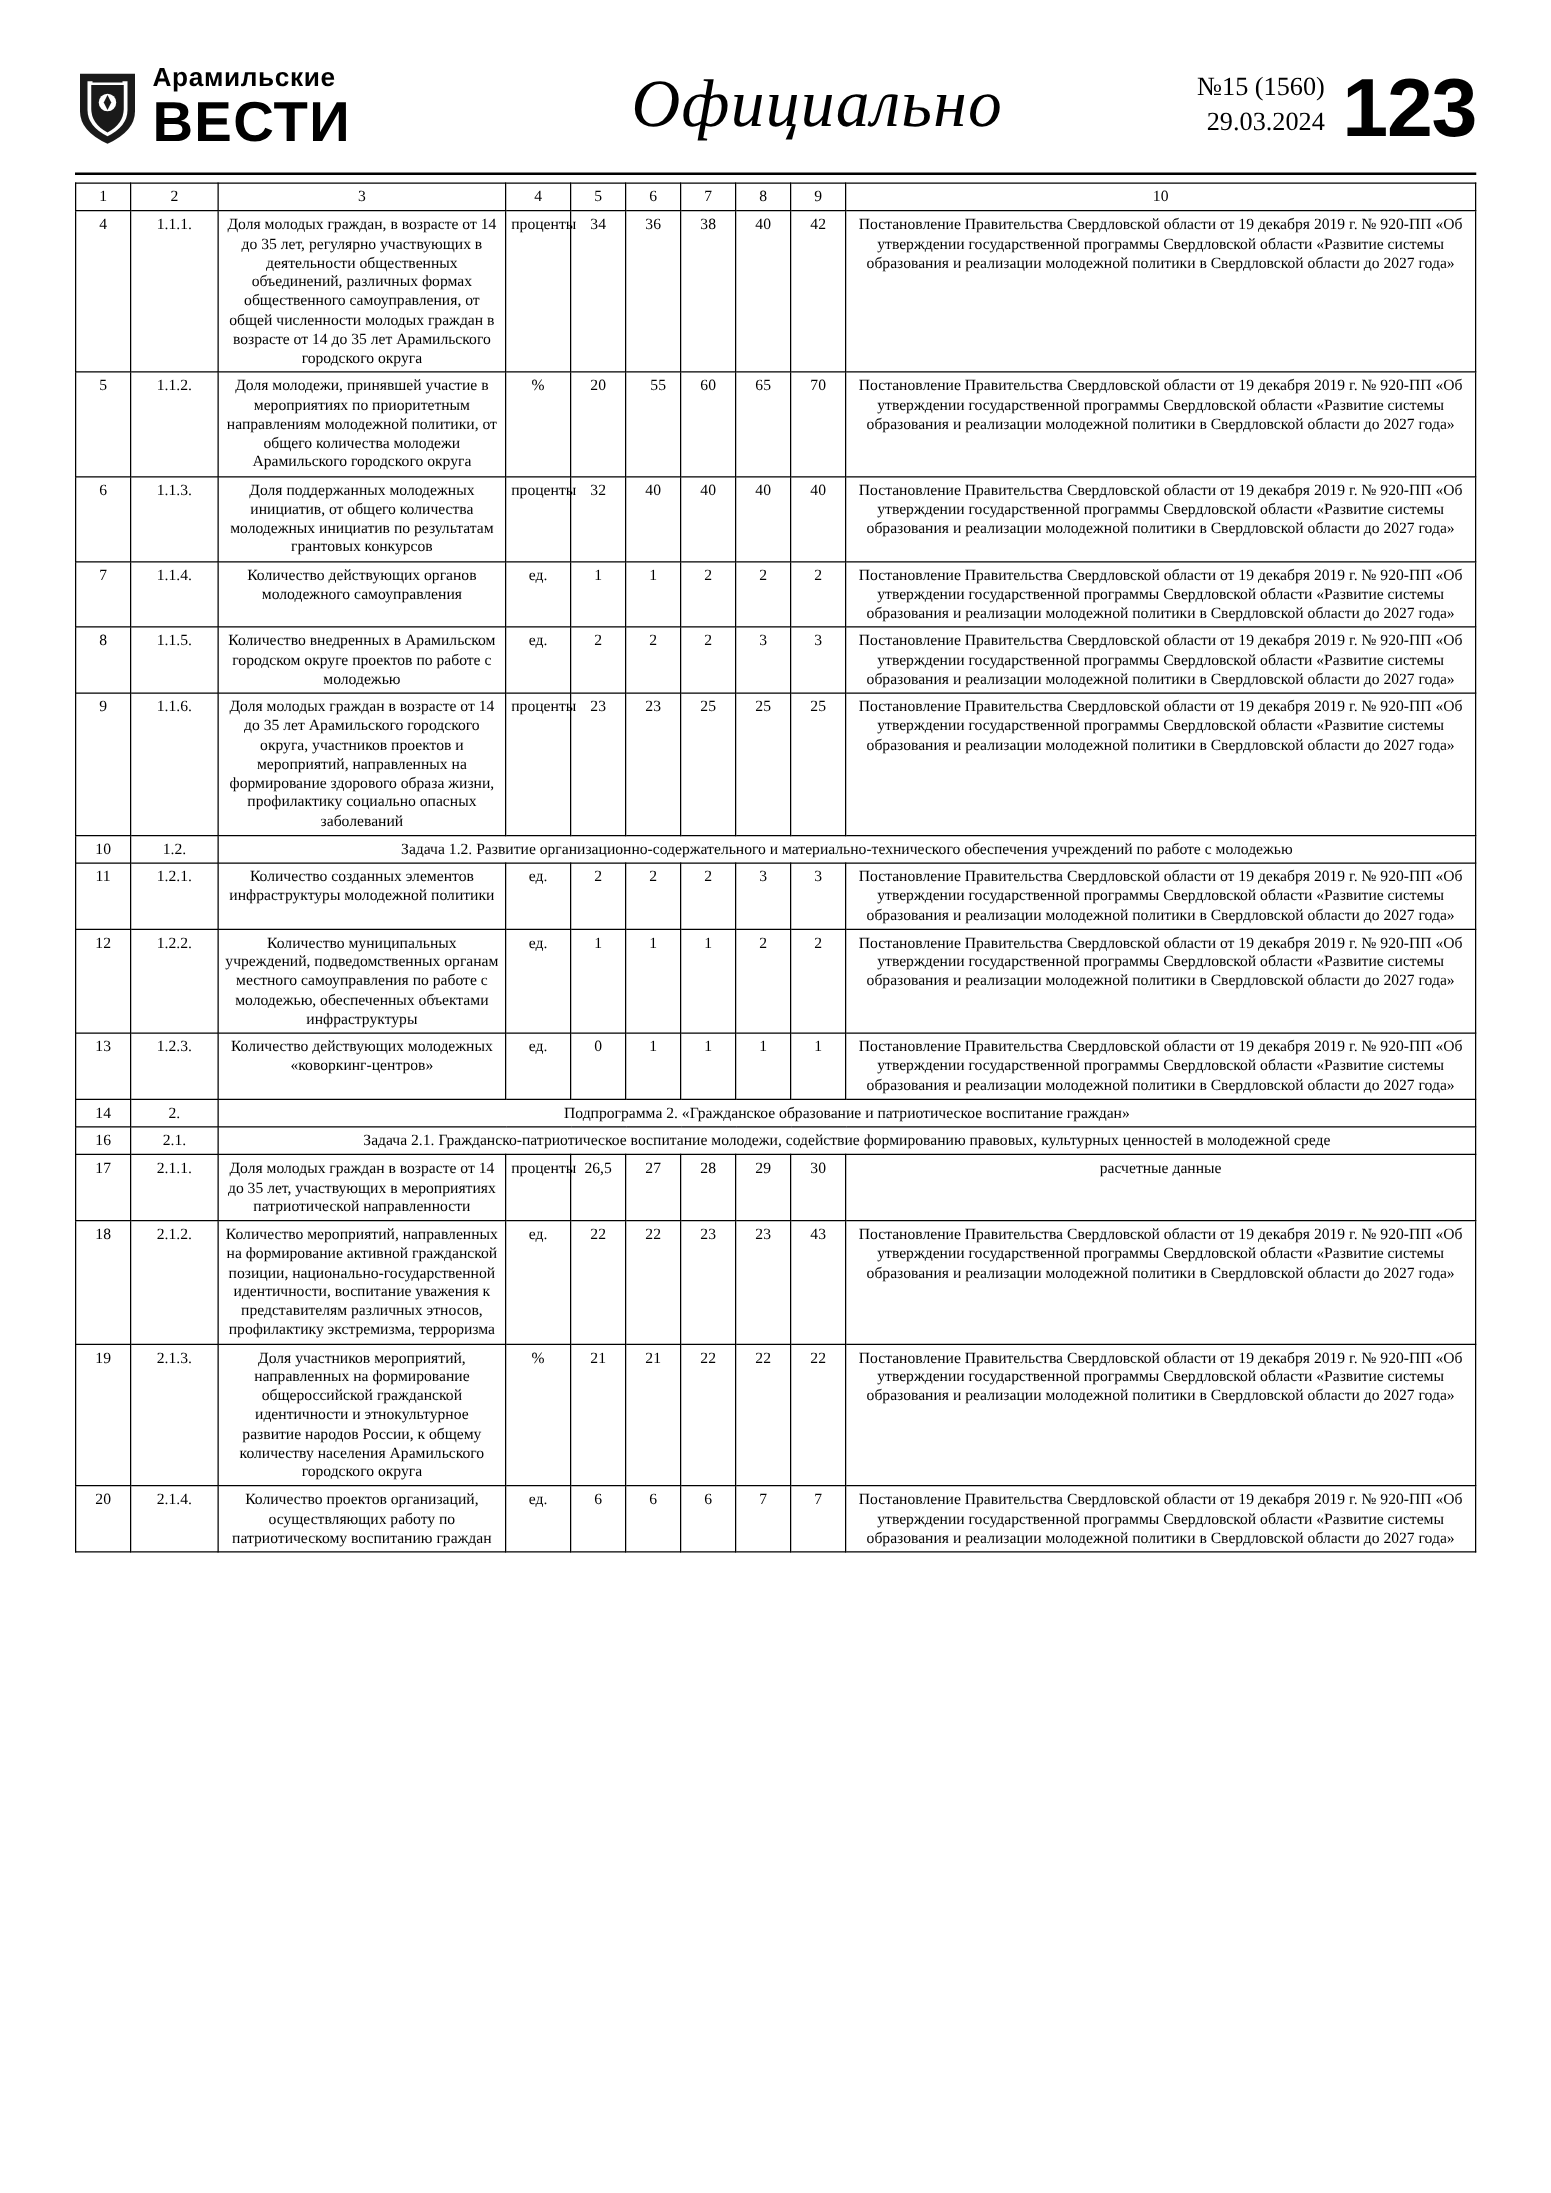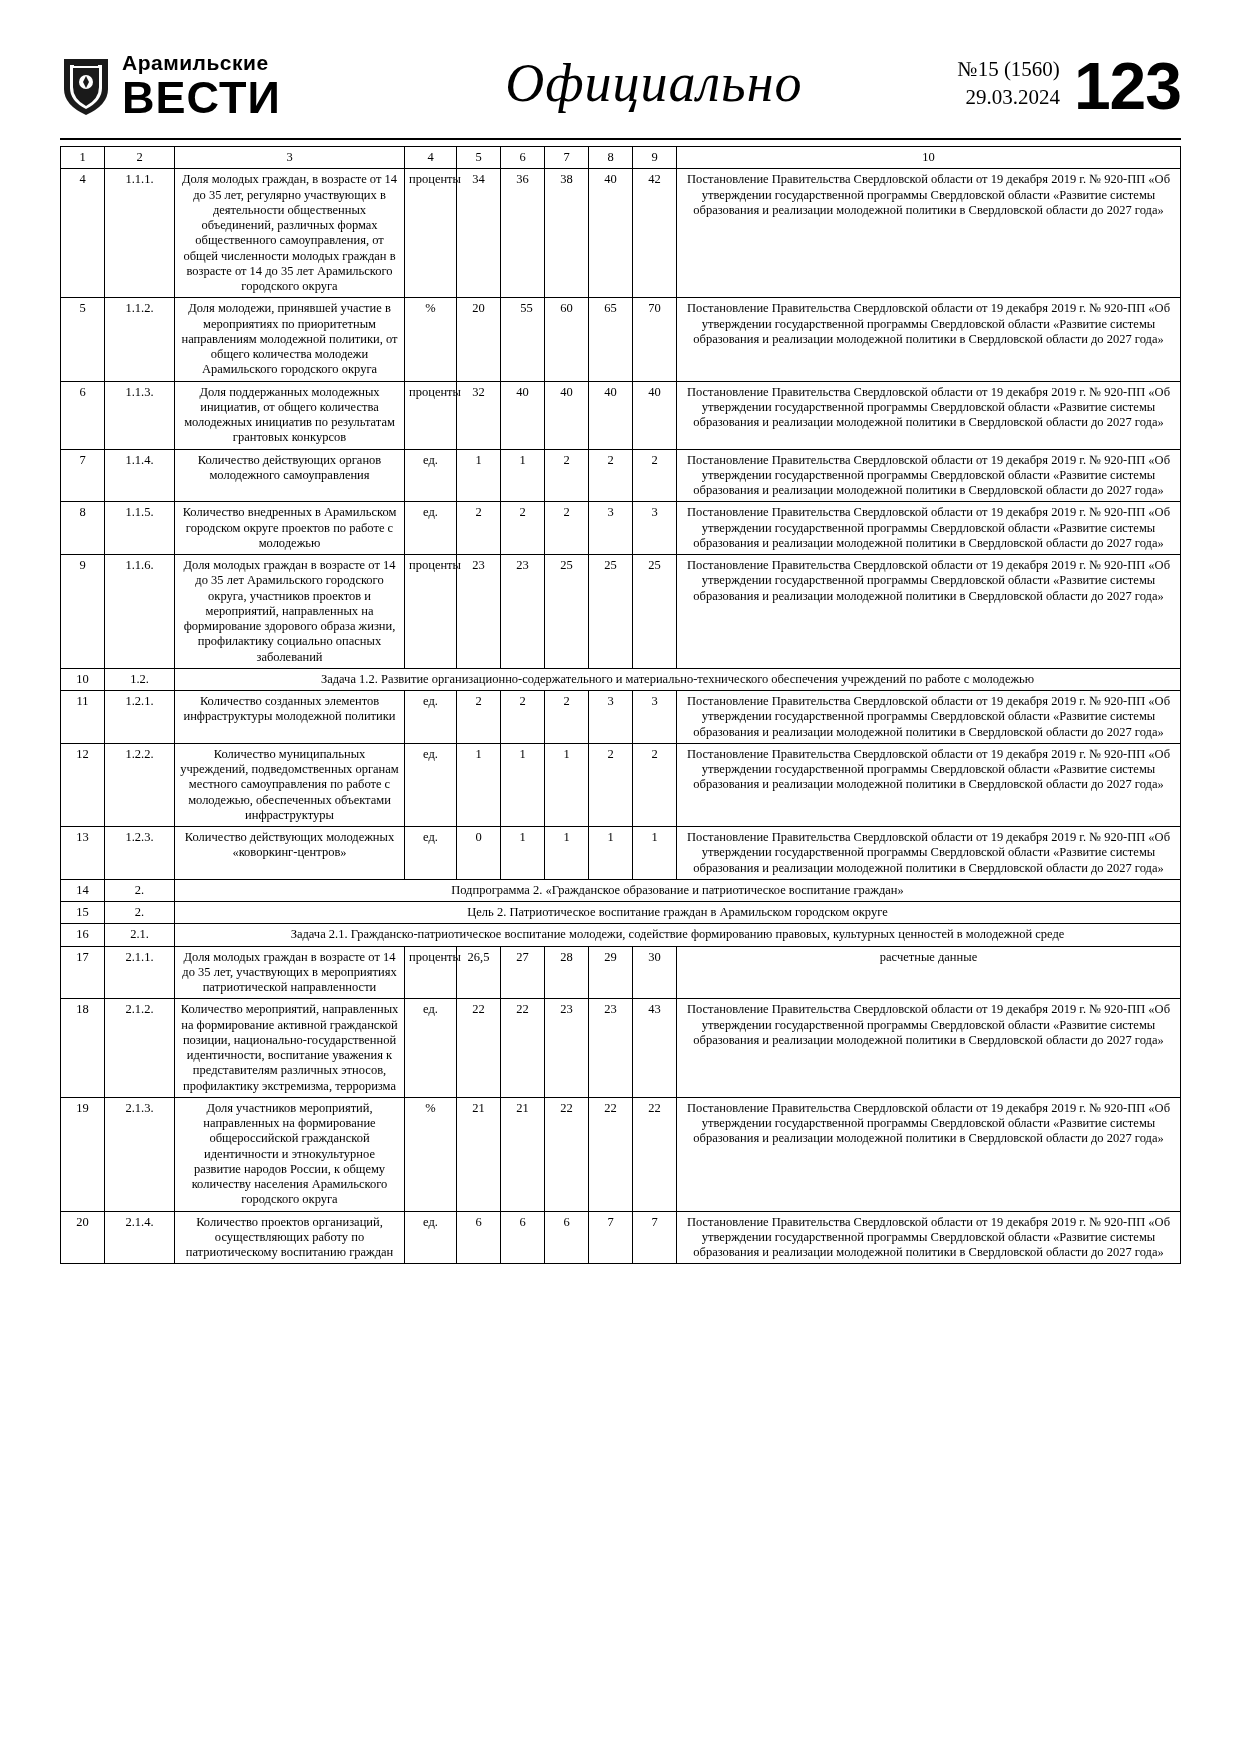--- a/index.html
+++ b/index.html
@@ -299,25 +299,20 @@
           <td class="center-mid" style="vertical-align: top;">1</td>
           <td class="center-mid" style="vertical-align: top;">1</td>
           <td class="src-cell">Постановление Правительства Свердловской области от 19 декабря 2019 г. № 920-ПП «Об утверждении государственной программы Свердловской области «Развитие системы образования и реализации молодежной политики в Свердловской области до 2027 года»</td>
         </tr>
         <tr>
           <td class="center-mid">14</td>
           <td class="center-mid">2.</td>
           <td class="full-row" colspan="8">Подпрограмма 2. «Гражданское образование и патриотическое воспитание граждан»</td>
         </tr>
         <tr>
-          <td class="center-mid">15</td>
-          <td class="center-mid">2.</td>
-          <td class="full-row" colspan="8">Цель 2. Патриотическое воспитание граждан в Арамильском городском округе</td>
-        </tr>
-        <tr>
           <td class="center-mid">16</td>
           <td class="center-mid">2.1.</td>
           <td class="full-row" colspan="8">Задача 2.1. Гражданско-патриотическое воспитание молодежи, содействие формированию правовых, культурных ценностей в молодежной среде</td>
         </tr>
         <tr>
           <td class="center-mid">17</td>
           <td class="center-mid">2.1.1.</td>
           <td class="name-cell">Доля молодых граждан в возрасте от 14 до 35 лет, участвующих в мероприятиях патриотической направленности</td>
           <td class="center-mid" style="vertical-align: top;">проценты</td>
           <td class="center-mid" style="vertical-align: top; margin-left: 43px;">26,5</td>

